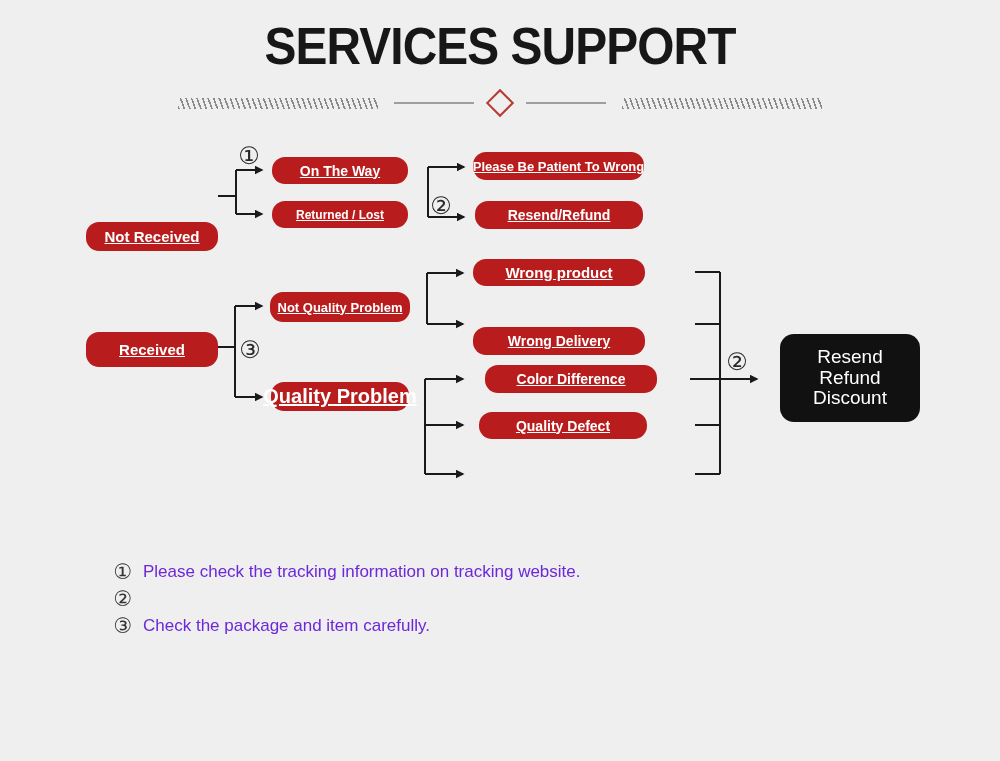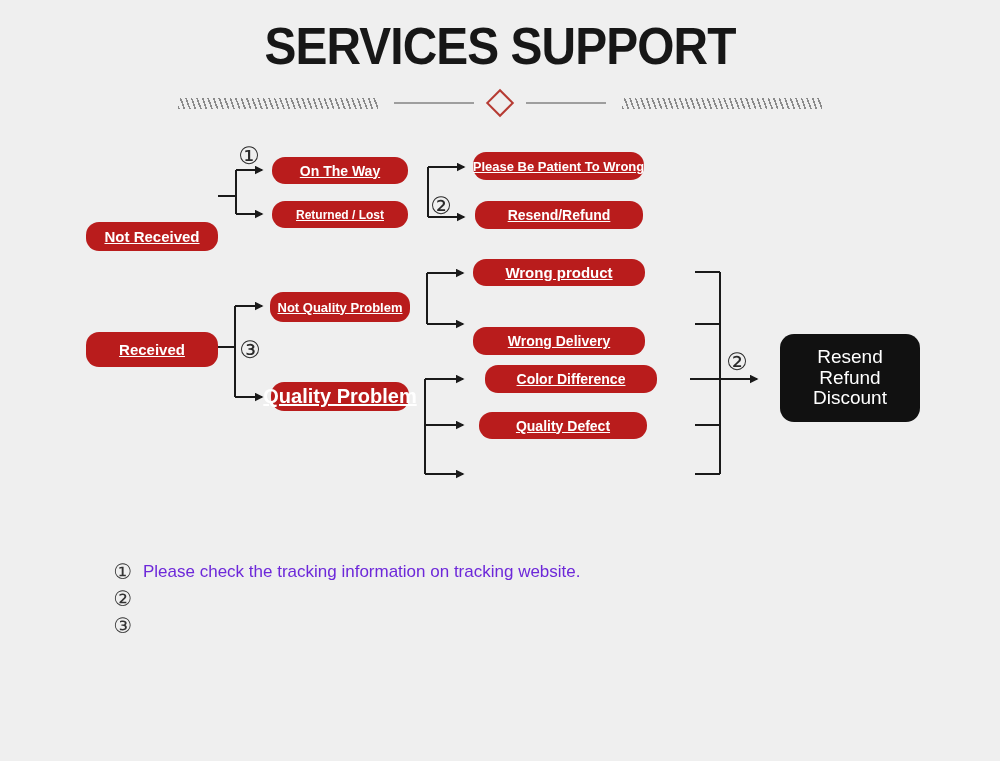--- a/index.html
+++ b/index.html
@@ -158,16 +158,17 @@
   <div class="footnotes">
     <div class="footnote-row">
       <span class="footnote-marker">①</span>
       <span class="footnote-text">Please check the tracking information on tracking website.</span>
     </div>
     <div class="footnote-row">
       <span class="footnote-marker">②</span>
     </div>
     <div class="footnote-row">
       <span class="footnote-marker">③</span>
+      <span class="footnote-text">Check the package and item carefully.</span>
     </div>
   </div>
 
 </div>
 
 </body></html>

